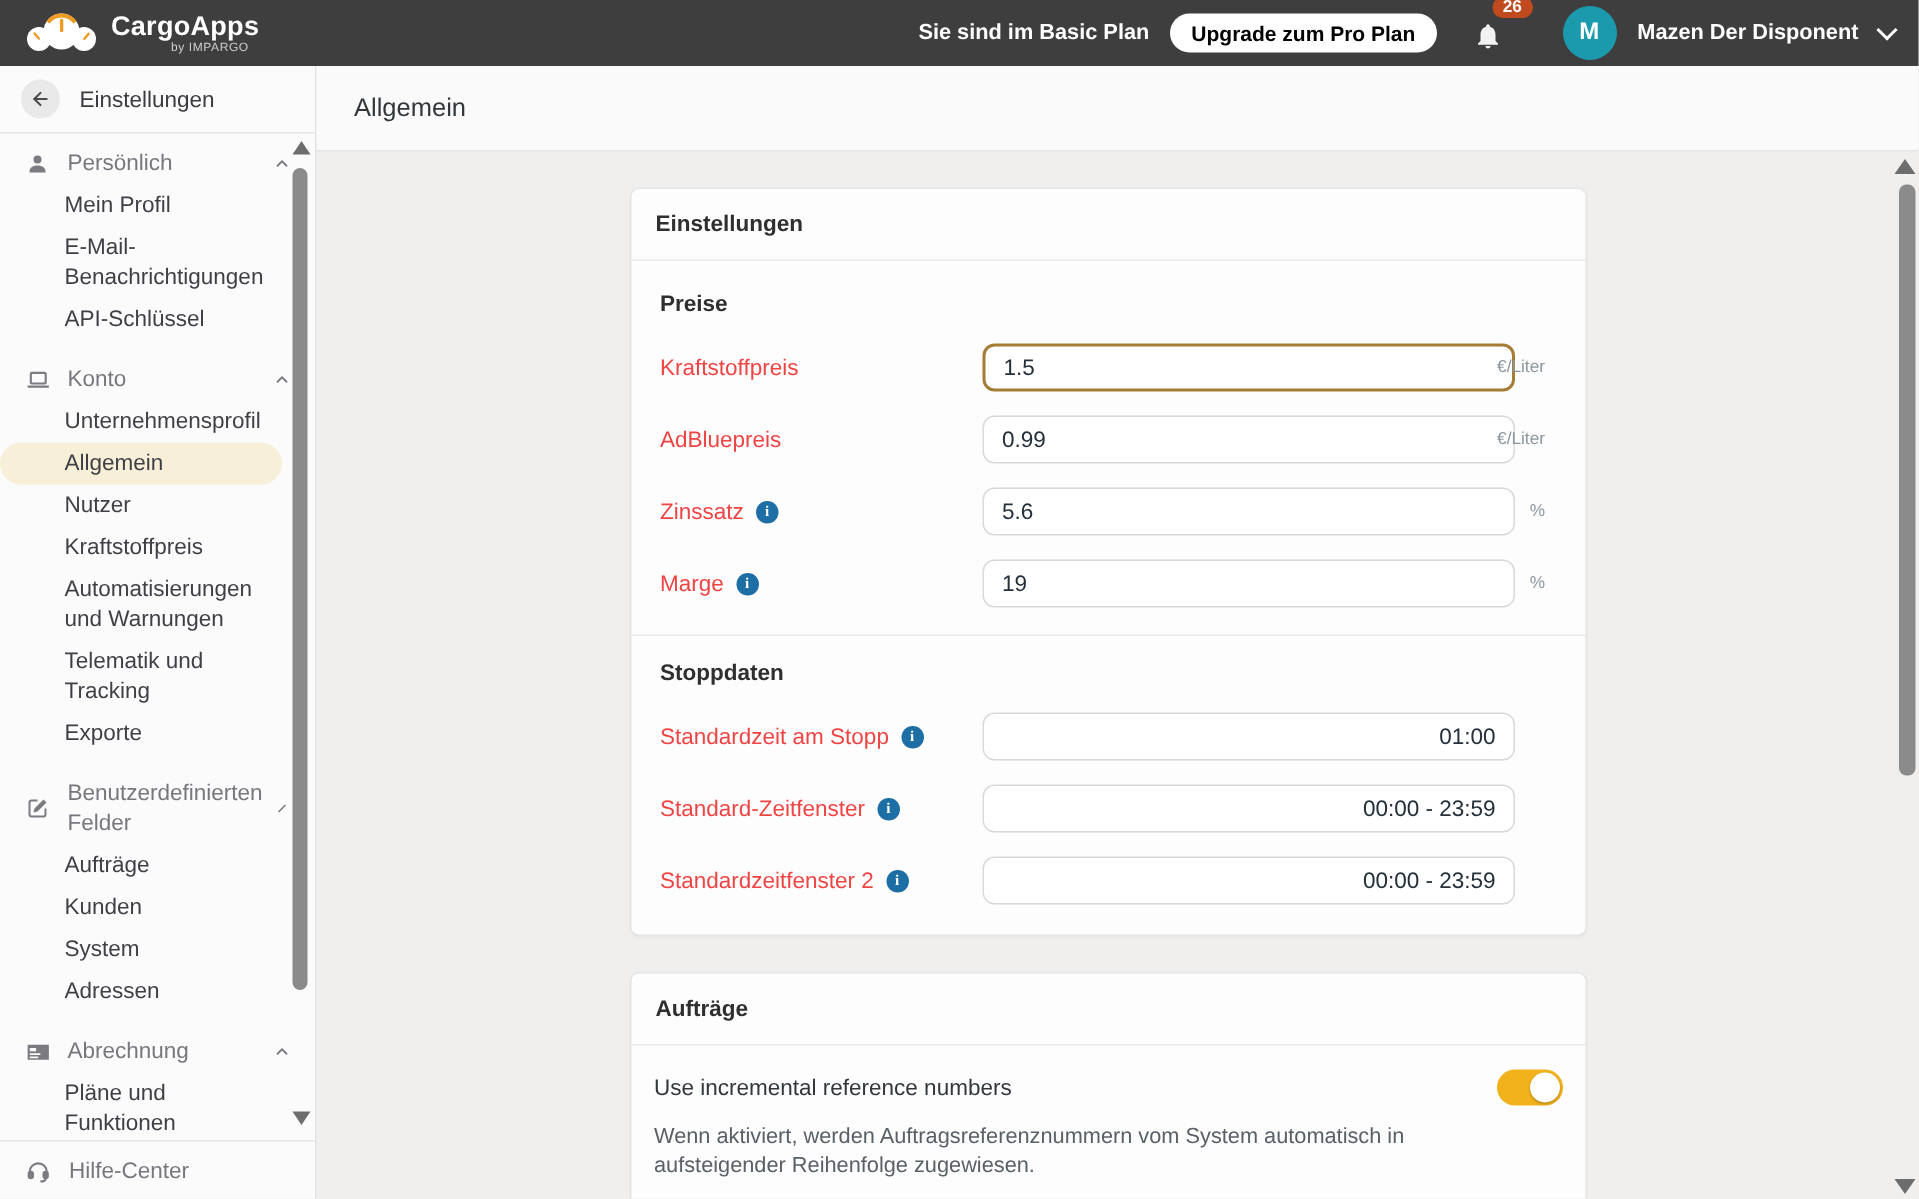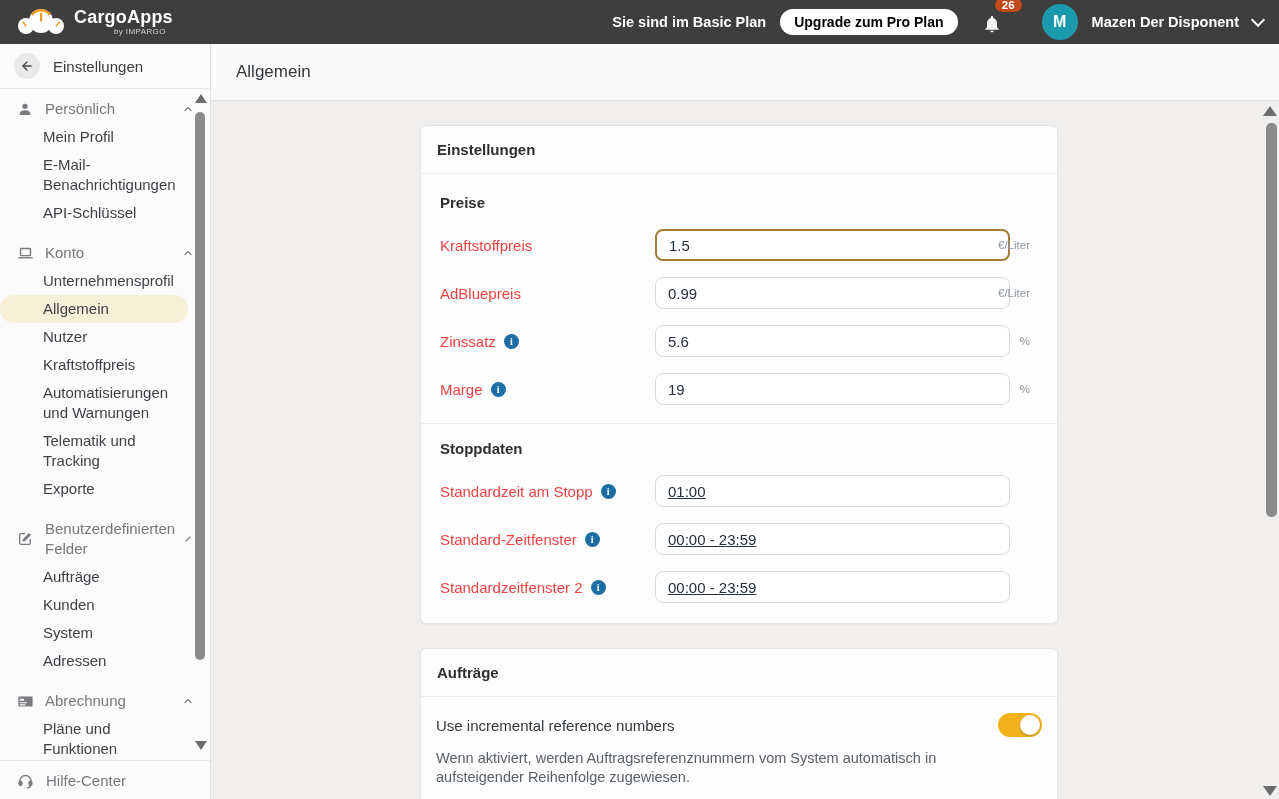--- a/index.html
+++ b/index.html
@@ -90,21 +90,21 @@
   .form-label-wrap { display:flex; align-items:center; gap:8px; padding-left:4px; }
   .form-label { font-size:15px; color:#ef4444; }
   .info-icon { width:15px; height:15px; border-radius:50%; background:var(--info-blue,#1c6ea4);
     color:#fff; font-size:10px; font-weight:700; display:inline-flex; align-items:center;
     justify-content:center; cursor:pointer; font-family:"Liberation Serif", serif; }
   .input-wrap { position:relative; width:387px; }
   .input-wrap input { width:355px; height:32px; border:1px solid #d9d9d9; border-radius:8px;
     background:#fff; font-family:inherit; font-size:15px; color:#25303b;
     padding:0 56px 0 12px; outline:none; }
   .input-wrap.focused input { border:2px solid var(--focus-border,#a57c36); }
-  .input-wrap.centered input { text-align:left; padding:0 12px;text-decoration:underline; }
+  .input-wrap.centered input { text-align:right; padding:0 12px; }
   .input-suffix { position:absolute; right:12px; top:50%; transform:translateY(-50%);
     font-size:11.5px; color:#8d959d; pointer-events:none; }
 
   .toggle-row { display:flex; align-items:center; justify-content:space-between; padding-top:4px;}
   .toggle-label { font-size:15px; color:#32373c; }
   .toggle { width:44px; height:24px; border-radius:12px; background:var(--accent,#f2b21c);
     position:relative; cursor:pointer; flex:0 0 auto; }
   .toggle-knob { position:absolute; right:2px; top:2px; width:20px; height:20px;
     border-radius:50%; background:#fff; box-shadow:0 1px 2px rgba(0,0,0,.25); }
   .card-desc { font-size:14.5px; color:#5a6068; line-height:19px; margin-top:12px;

